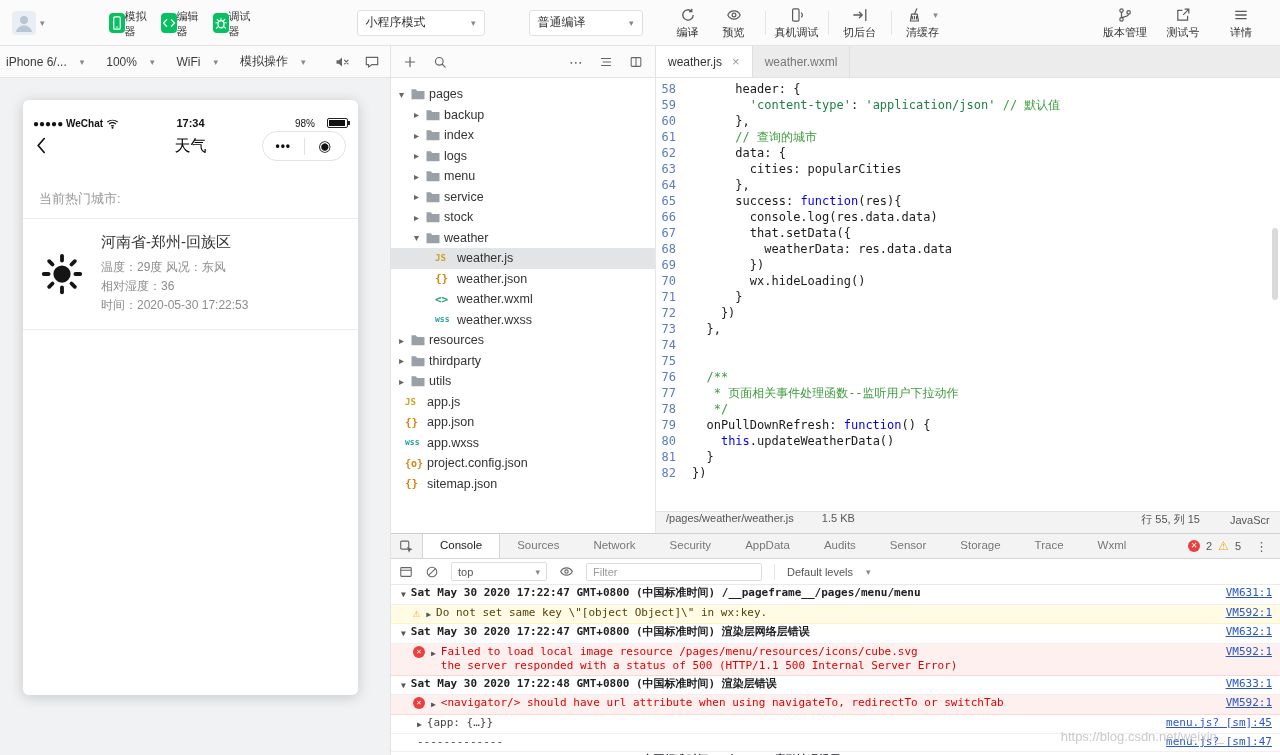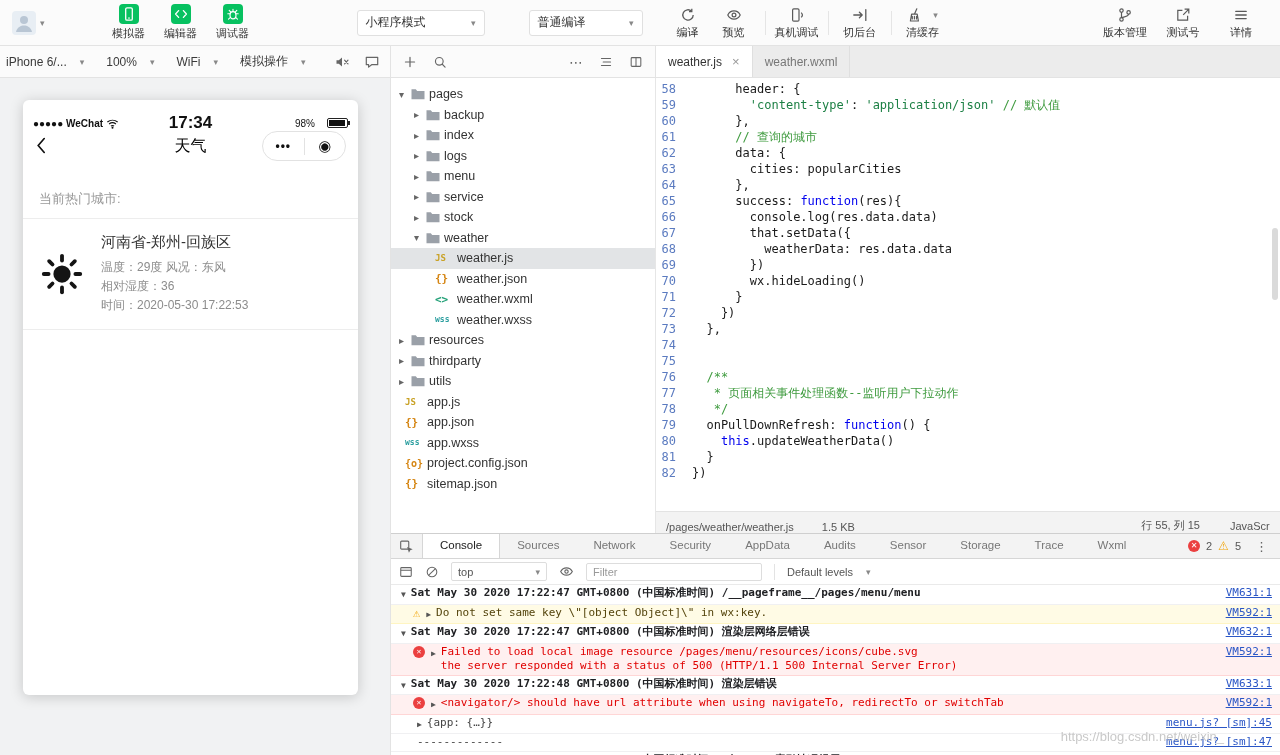--- a/index.html
+++ b/index.html
@@ -5,21 +5,21 @@
   *{box-sizing:border-box;margin:0;padding:0}
   html,body{width:1280px;height:755px;overflow:hidden;background:#fff;
     font-family:"Liberation Sans","DejaVu Sans",sans-serif;font-size:12px;color:#333}
   .app{position:relative;width:1280px;height:755px;overflow:hidden}
 
   
   .topbar{height:46px;display:flex;align-items:center;background:#fbfbfb;border-bottom:1px solid #e3e3e3;padding:0 12px}
   .avatar-wrap{display:flex;align-items:center;gap:4px}
   .mini-caret{font-size:9px;color:#888}
   .green-group{margin-left:64px;display:flex;gap:12px}
-  .gbtn{display:flex;flex-direction:column;align-items:center;width:40px;cursor:pointer}
+  .gbtn{display:flex;flex-direction:row;align-items:center;width:40px;cursor:pointer}
   .gicon{width:20px;height:20px;background:#07c160;border-radius:4px;display:flex;align-items:center;justify-content:center}
   .glabel{font-size:11px;color:#333;margin-top:2px}
   .dropdown{height:26px;border:1px solid #e0e0e0;background:#fff;border-radius:3px;display:flex;align-items:center;justify-content:space-between;padding:0 8px;font-size:12px;color:#333}
   .dropdown.mode{width:128px;margin-left:104px}
   .dropdown.compile{width:114px;margin-left:44px}
   .dd-caret{font-size:9px;color:#888;margin-left:8px}
   .tools{display:flex;align-items:center;margin-left:22px}
   .tool-btn{display:flex;flex-direction:column;align-items:center;min-width:46px;cursor:pointer}
   .tool-btn .tool-icon{height:18px;display:flex;align-items:center;gap:2px}
   .tool-btn .tool-label{font-size:11px;color:#333;margin-top:1px;white-space:nowrap}
@@ -45,21 +45,21 @@
   .main{display:flex;height:677px}
   .sim-panel{width:390px;flex:none;background:#f1f2f3;position:relative}
   .workspace{flex:1;display:flex;flex-direction:column;border-left:1px solid #e3e3e3}
   .upper{height:455px;display:flex}
   .console{height:222px;display:flex;flex-direction:column;border-top:1px solid #cfcfcf;position:relative}
 
   
   .phone{position:absolute;left:23px;top:22px;width:335px;height:595px;background:#fff;border-radius:6px;box-shadow:0 2px 14px rgba(0,0,0,.18);overflow:hidden}
   .psb{height:24px;display:flex;align-items:center;padding:22px 10px 0;font-size:10px;color:#111}
   .psb-left{flex:1;display:flex;align-items:center;gap:3px;font-weight:bold}
-  .psb-time{font-weight:bold;font-size:17px}
+  .psb-time{font-weight:bold;font-size:11px}
   .psb-right{flex:1;display:flex;align-items:center;justify-content:flex-end;gap:12px;font-size:10px}
   .batt{position:relative;width:21px;height:10px;border:1px solid #222;border-radius:2px}
   .batt-fill{position:absolute;left:1px;top:1px;bottom:1px;width:16px;background:#111;display:block}
   .batt-tip{position:absolute;right:-3px;top:2px;width:2px;height:4px;background:#222;display:block}
   .pnav{height:44px;position:relative;display:flex;align-items:center;justify-content:center}
   .pnav-back{position:absolute;left:12px;top:12px;cursor:pointer}
   .pnav-title{font-size:16px;color:#000}
   .capsule{position:absolute;right:12px;top:7px;width:84px;height:30px;border:1px solid #e2e2e2;border-radius:16px;display:flex;align-items:center;background:#fff}
   .capsule-dots{flex:1;text-align:center;font-size:12px;letter-spacing:1px;color:#111;font-weight:bold;cursor:pointer}
   .capsule-div{width:1px;height:17px;background:#e2e2e2}
@@ -80,21 +80,21 @@
   .tree-label{font-size:12.5px;color:#333}
 
   
   .editor-col{flex:1;display:flex;flex-direction:column;min-width:0}
   .code-area{flex:1;overflow:hidden;background:#fff;position:relative;padding-top:3px;
     font-family:"DejaVu Sans Mono",monospace;font-size:12px;line-height:16px}
   .code-line{display:flex;white-space:pre}
   .line-number{width:36px;flex:none;text-align:right;padding-right:16px;color:#5b7bc0;user-select:none}
   .tok-p{color:#1a1a1a}.tok-s{color:#1d8045}.tok-c{color:#3f9b3f}.tok-k{color:#0000ee}
   .scroll-thumb{position:absolute;right:2px;top:150px;width:6px;height:72px;background:#dadada;border-radius:3px}
-  .editor-status{height:22px;background:#f3f3f3;border-top:1px solid #e3e3e3;display:flex;align-items:flex-end;font-size:11px;color:#555;padding-left:10px}
+  .editor-status{height:22px;background:#f3f3f3;border-top:1px solid #e3e3e3;display:flex;align-items:flex-start;font-size:11px;color:#555;padding-left:10px}
   .status-size{margin-left:28px}
   .status-right{margin-left:auto;display:flex;align-items:center;gap:30px}
   .status-lang{width:50px;overflow:hidden;white-space:nowrap}
 
   
   .ctabbar{height:25px;display:flex;align-items:center;background:#f3f3f3;border-bottom:1px solid #d6d6d6;padding:0 6px}
   .inspect-icon{margin:0 8px 0 2px;display:flex;align-items:center;cursor:pointer}
   .ctabs{display:flex;align-items:stretch;height:100%}
   .ctab{padding:5px 17px 0;font-size:11.5px;color:#777;cursor:pointer}
   .ctab.active{color:#222;background:#fff;border-left:1px solid #d6d6d6;border-right:1px solid #d6d6d6}

